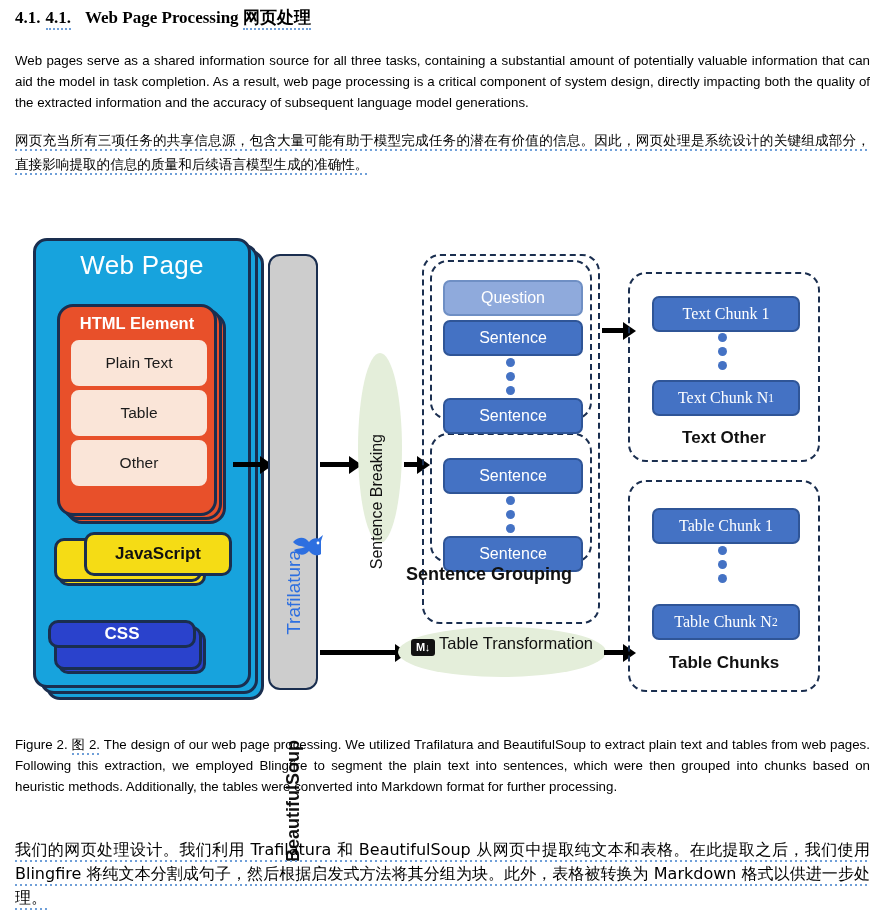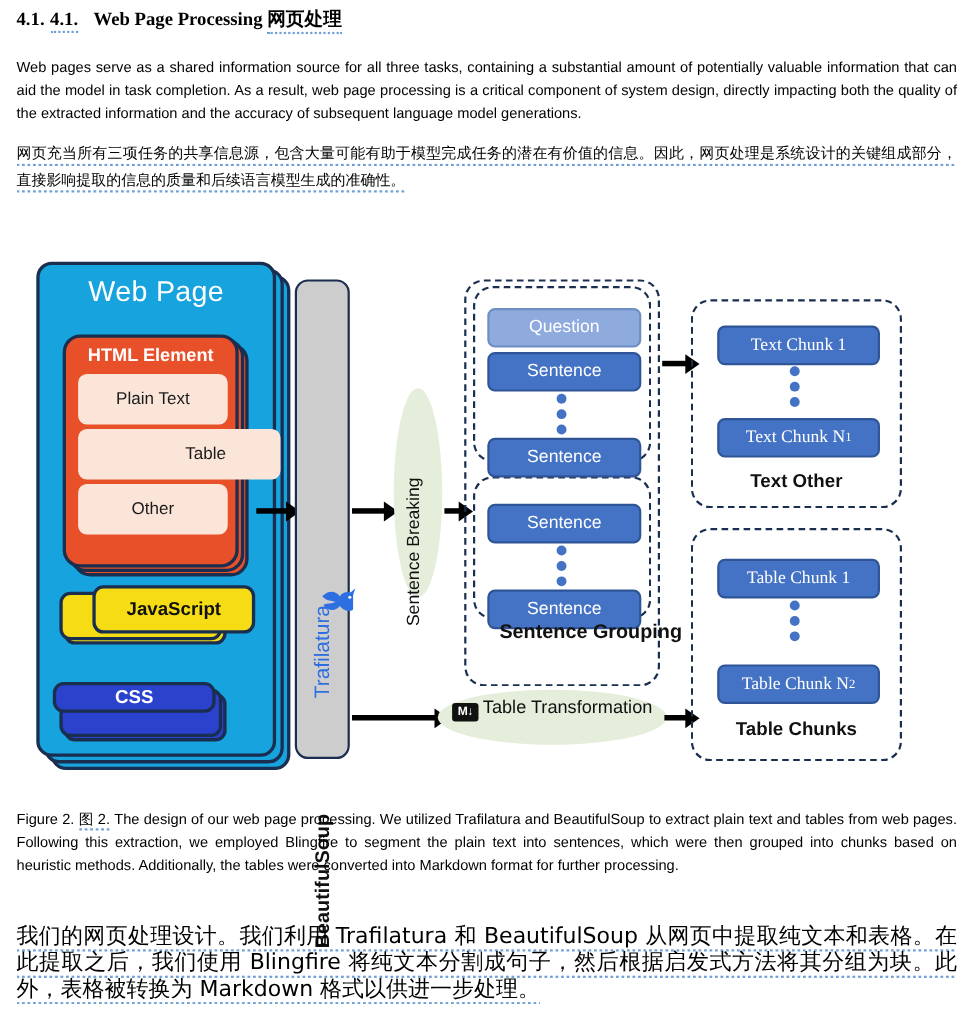--- a/index.html
+++ b/index.html
@@ -59,21 +59,21 @@
     position:absolute;left:57px;top:86px;width:160px;text-align:center;
     font-size:16.5px;font-weight:bold;color:#fff;
   }
   .he-item{
     position:absolute;left:71px;width:132px;height:42px;background:#fae5d8;
     border:2px solid #fae5d8;border-radius:8px;
     display:flex;align-items:center;justify-content:center;
     font-size:15.5px;color:#1b1b1b;
   }
   #he-i0{top:112px;}
-  #he-i1{top:162px;padding-left:48px;}
+  #he-i1{top:162px;}
   #he-i2{top:212px;}
 
   
   #js-shadow2{left:58px;top:314px;width:148px;height:44px;background:#f5dc15;border-radius:10px;}
   #js-shadow1{left:54px;top:310px;width:148px;height:44px;background:#f5dc15;border-radius:10px;}
   #js-main{left:48px;top:304px;width:148px;height:44px;background:#f5dc15;border-radius:10px;
     display:flex;align-items:center;justify-content:center;
     font-size:17px;font-weight:bold;color:#111;margin-left:36px;}
   #css-shadow2{left:58px;top:402px;width:148px;height:44px;background:#2a42cc;border-radius:10px;}
   #css-shadow1{left:54px;top:398px;width:148px;height:44px;background:#2a42cc;border-radius:10px;}
@@ -107,21 +107,21 @@
     width:24px;height:17px;background:#111;color:#fff;border-radius:3px;
     font-size:11px;font-weight:bold;vertical-align:-2px;margin-right:4px;
     letter-spacing:-.5px;
   }
 
   
   .dash{position:absolute;box-sizing:border-box;border:2.5px dashed #1a2e4f;border-radius:18px;}
   #sg-outer{left:422px;top:26px;width:178px;height:370px;}
   #sg-g1{left:430px;top:32px;width:162px;height:160px;}
   #sg-g2{left:430px;top:205px;width:162px;height:130px;}
-  #sg-label{position:absolute;left:448px;top:333px;width:178px;text-align:center;
+  #sg-label{position:absolute;left:400px;top:333px;width:178px;text-align:center;
     font-size:18px;font-weight:bold;line-height:26px;color:#111;}
 
   .sbox{
     position:absolute;left:443px;width:136px;height:32px;border-radius:7px;
     border:2px solid #2f5597;background:#4472c4;color:#fff;
     display:flex;align-items:center;justify-content:center;font-size:16px;
   }
   .sbox.q{background:#8faadc;border-color:#6f8fc4;}
   #sb0{top:52px;}
   #sb1{top:92px;}
@@ -167,21 +167,21 @@
   #ar5{left:320px;top:422px;width:76px;}
   #ar6{left:604px;top:422px;width:20px;}
 
   
   .cap{
     position:absolute;left:15px;width:855px;
     font-family:"Liberation Sans",sans-serif;font-size:13.3px;line-height:21px;
     text-align:justify;
   }
   #cap-en{top:734px;}
-  #cap-cn{top:838px;font-family:"DejaVu Sans",sans-serif;font-size:20px;line-height:24px;}
+  #cap-cn{top:838px;font-family:"DejaVu Sans",sans-serif;font-size:16px;line-height:24px;}
   .fignum{font-weight:normal;}
 </style>
 </head>
 <body>
 
 <div class="page">
 
   <div class="heading">
     <span class="num">4.1.</span><span class="num2">4.1.</span><span class="title">Web Page Processing</span>
     <span class="cn">网页处理</span>

